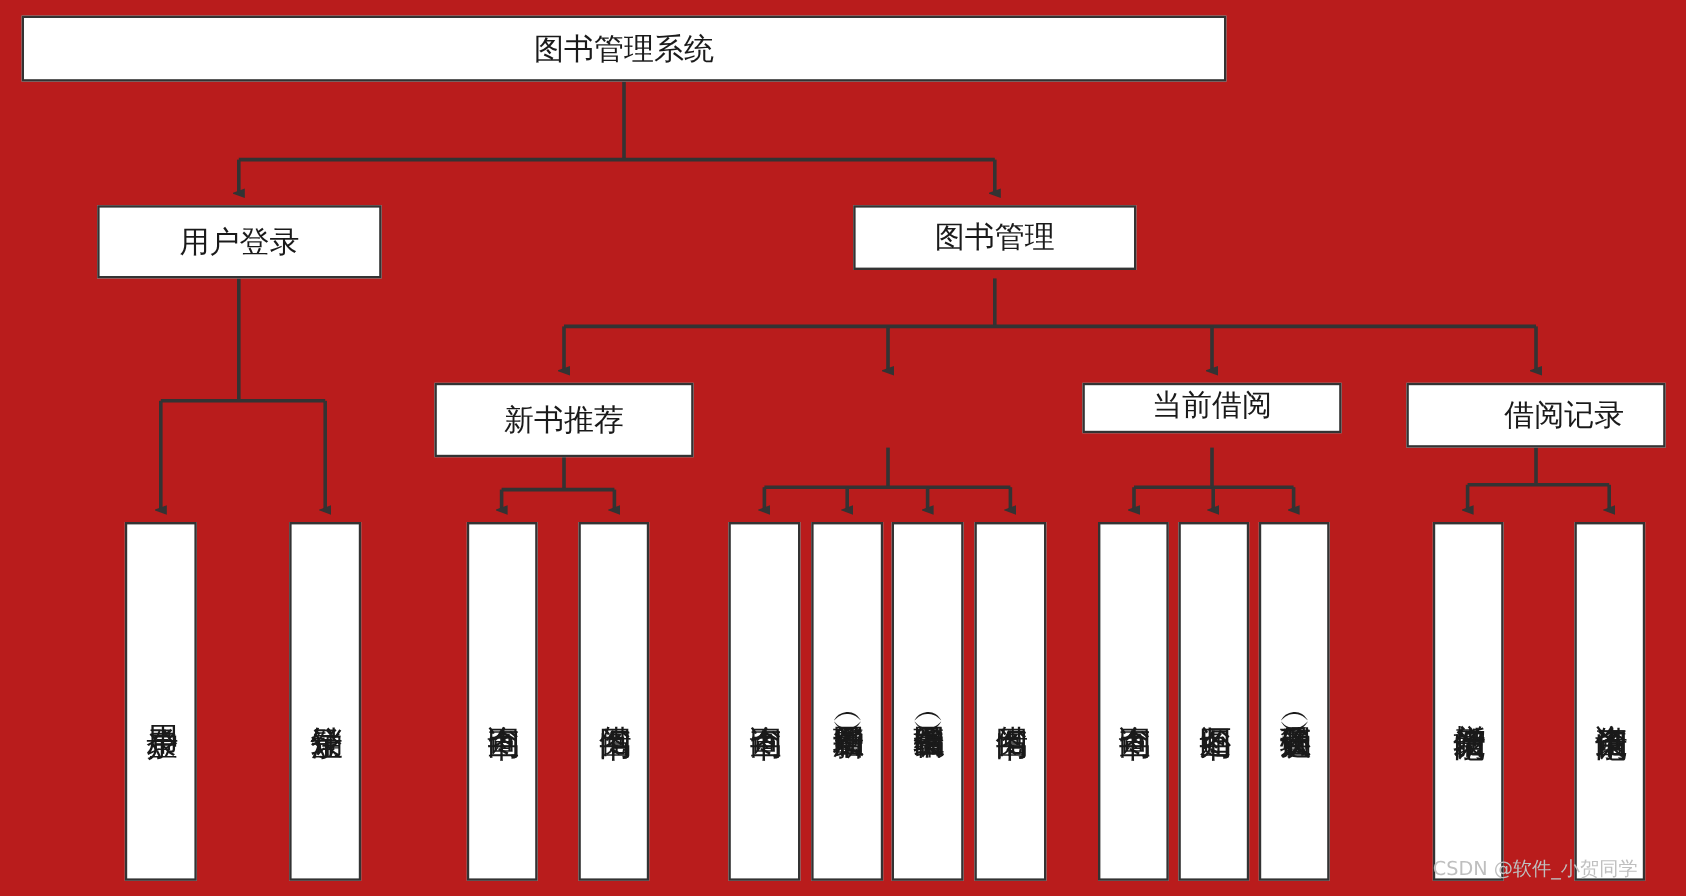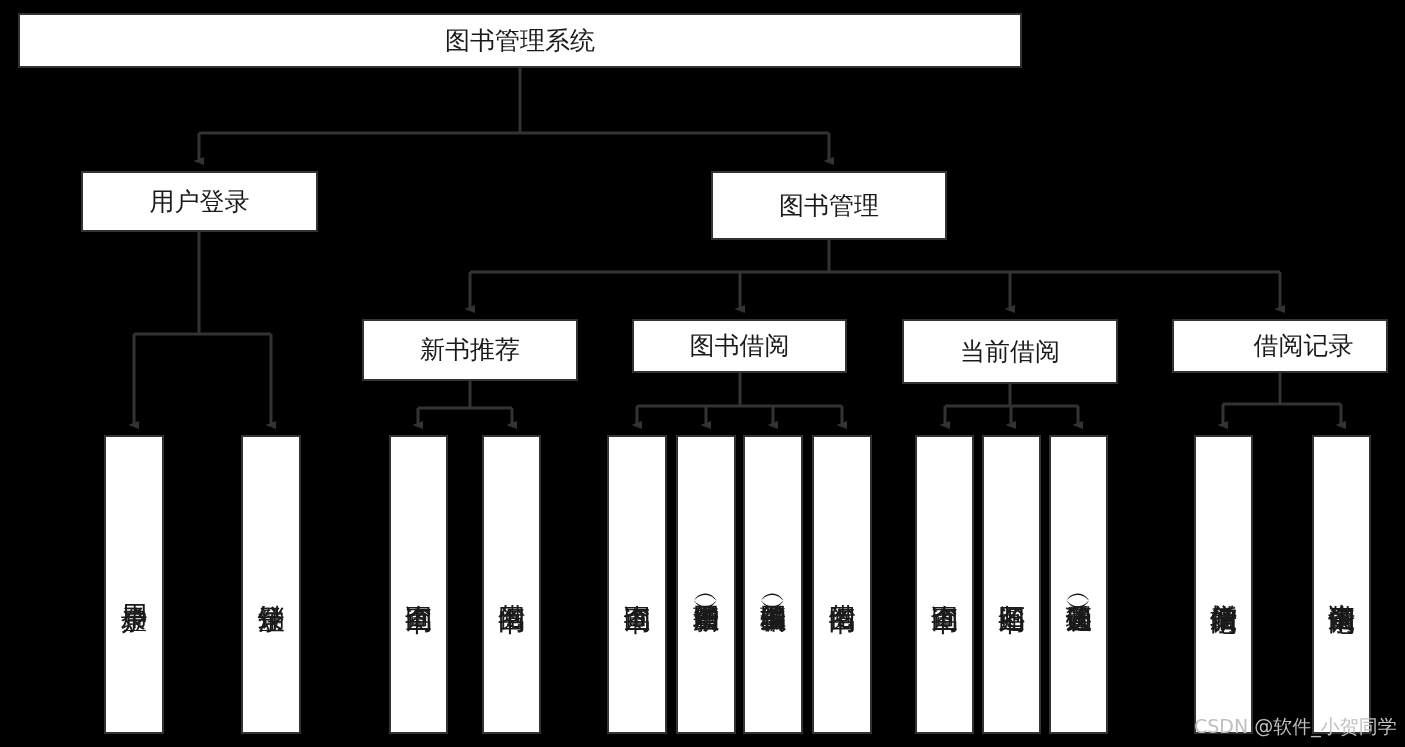--- a/index.html
+++ b/index.html
@@ -7,21 +7,21 @@
     padding: 0;
     background: #ffffff;
   }
   body {
     font-family: "DejaVu Sans", "Liberation Sans", sans-serif;
   }
   #canvas {
     position: relative;
     width: 1405px;
     height: 747px;
-    background: #000000;
+    background: #b91c1c;
     overflow: hidden;
   }
   svg.edges {
     position: absolute;
     left: 0;
     top: 0;
     width: 1405px;
     height: 747px;
     pointer-events: none;
   }
@@ -56,21 +56,21 @@
     line-height: 1.06;
     letter-spacing: 1px;
   }
   .vert.tight .node-label {
     font-size: 26px;
     letter-spacing: 0px;
   }
   .watermark {
     position: absolute;
     color: #bfbfbf;
-    font-size: 19px;
+    font-size: 16px;
     white-space: nowrap;
     font-family: "DejaVu Sans", "Liberation Sans", sans-serif;
   }
 </style>
 </head>
 <body>
 
 <div id="canvas">
 
   <svg class="edges" viewBox="0 0 1405 747" xmlns="http://www.w3.org/2000/svg">
@@ -123,31 +123,28 @@
     </g>
   </svg>
 
   <div class="node horiz" style="left:18px; top:13px; width:1004px; height:55px;">
     <span class="node-label">图书管理系统</span>
   </div>
 
   <div class="node horiz" style="left:81px; top:171px; width:237px; height:61px;">
     <span class="node-label">用户登录</span>
   </div>
-  <div class="node horiz" style="left:711px; top:171px; width:236px; height:69px;">
+  <div class="node horiz" style="left:711px; top:171px; width:236px; height:54px;">
     <span class="node-label">图书管理</span>
   </div>
 
   <div class="node horiz" style="left:362px; top:319px; width:216px; height:62px;">
     <span class="node-label">新书推荐</span>
   </div>
-  <div class="node horiz" style="left:632px; top:319px; width:215px; height:54px;">
-    <span class="node-label">图书借阅</span>
-  </div>
-  <div class="node horiz" style="left:902px; top:319px; width:216px; height:65px;">
+  <div class="node horiz" style="left:902px; top:319px; width:216px; height:42px;font-family:Liberation Mono, monospace;">
     <span class="node-label">当前借阅</span>
   </div>
   <div class="node horiz" style="left:1172px; top:319px; width:216px; height:54px;padding-left:47px;">
     <span class="node-label">借阅记录</span>
   </div>
 
   <div class="node vert" style="left:104px; top:435px; width:60px; height:299px;">
     <span class="node-label">用户登录</span>
   </div>
   <div class="node vert" style="left:241px; top:435px; width:60px; height:299px;">

